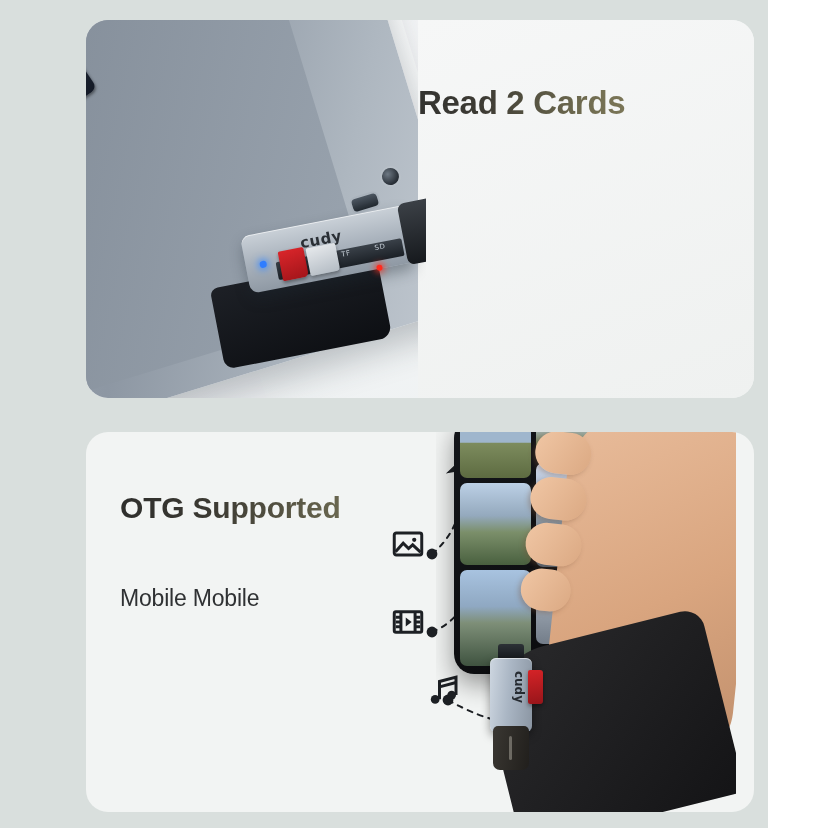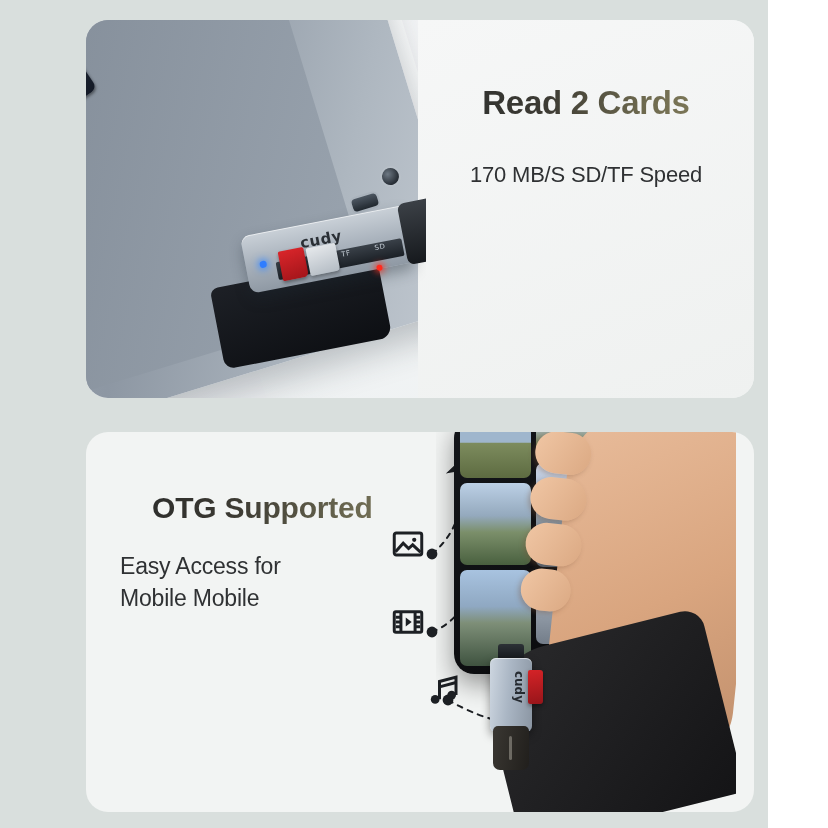--- a/index.html
+++ b/index.html
@@ -153,21 +153,21 @@
     border-radius:8px 4px 12px 10px;
     transform:rotate(-11deg);
     z-index:5;
   }
 
   
   .top-copy{
     position:absolute;right:0;top:0;width:336px;height:378px;
     background:linear-gradient(160deg,#f6f7f7 0%,#eff1f0 100%);
     display:flex;flex-direction:column;justify-content:flex-start;
-    align-items:center;
+    align-items:flex-start;
     padding-top:40px;box-sizing:border-box;
   }
   .headline{
     font-size:33px;font-weight:700;line-height:1.27;text-align:center;
     background:linear-gradient(95deg,#333330 0%,#3d3b34 32%,#6e6a4f 78%,#7b7657 100%);
     -webkit-background-clip:text;background-clip:text;
     -webkit-text-fill-color:transparent;color:#5c5946;
     letter-spacing:-.3px;
   }
   .subline{
@@ -178,21 +178,20 @@
   
   .bot-copy{
     position:absolute;left:34px;top:34px;width:300px;
   }
   .headline2{
     font-size:30px;font-weight:700;
     background:linear-gradient(95deg,#2e2e2c 0%,#3b3932 30%,#6b6850 75%,#7a7559 100%);
     -webkit-background-clip:text;background-clip:text;
     -webkit-text-fill-color:transparent;color:#5c5946;
     letter-spacing:-.2px;
-    margin-left:32px;
   }
   .subline2{
     margin-top:20px;font-size:23px;line-height:1.42;color:#2f3133;
     letter-spacing:-.2px;
   }
 
   .icons-col{
     position:absolute;left:294px;top:95px;width:56px;
     display:flex;flex-direction:column;gap:44px;align-items:center;
   }
@@ -334,30 +333,29 @@
         </div>
         <div class="reader-h-collar"></div>
 
       </div>
     </div>
 
     <div class="top-copy">
       <h1 class="headline">
         <span>Read 2 Cards</span><br>
       </h1>
-      <p class="subline">170 MB/S SD/TF Speed</p>
     </div>
   </section>
 
   <section class="panel panel-bottom">
 
     <div class="bot-copy">
       <h2 class="headline2">OTG Supported</h2>
       <p class="subline2">
-        <span>Easy Access for</span><br>
+        <br>
         <span>Mobile Mobile</span>
       </p>
     </div>
 
     <div class="icons-col">
       <span class="ficon">
         <svg viewBox="0 0 24 24" fill="none" stroke="currentColor" stroke-width="2.1">
           <rect x="2.3" y="4.3" width="19.4" height="15.4" rx="1.4"></rect>
           <circle cx="16.4" cy="9" r="1.5" fill="currentColor" stroke="none"></circle>
           <path d="M3.2 17.4 L8.6 11.4 L12.4 15.2 L15.3 12.6 L20.8 17.7"></path>

